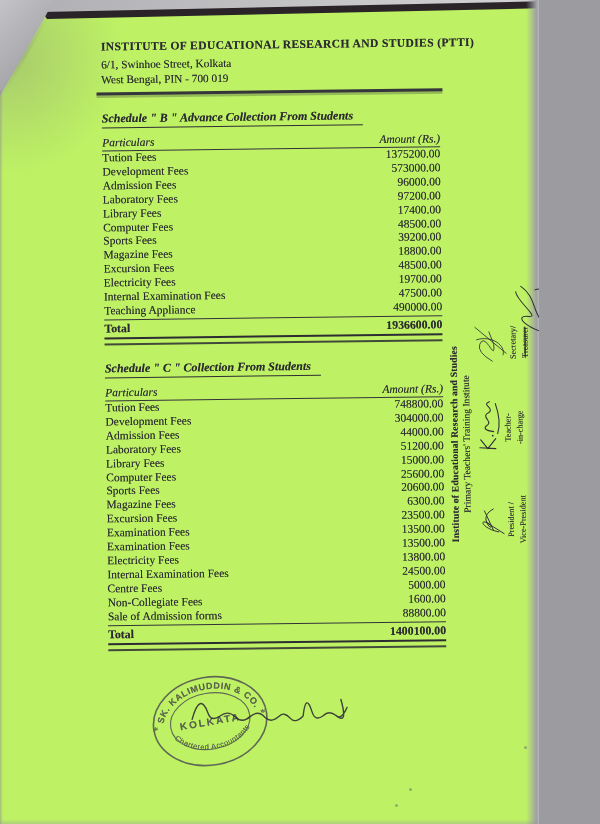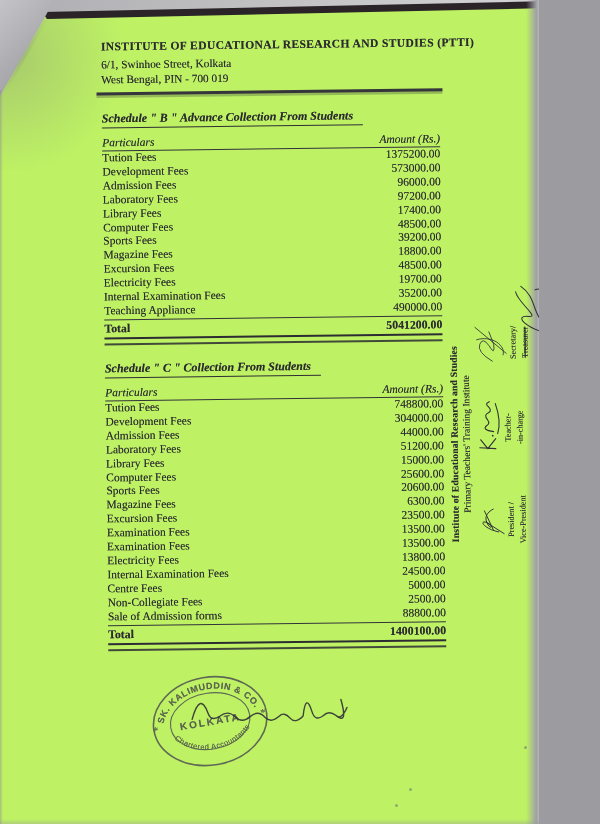--- a/index.html
+++ b/index.html
@@ -155,31 +155,31 @@
             <span class="amt">48500.00</span>
           </div>
 
           <div class="trow">
             <span>Electricity Fees</span>
             <span class="amt">19700.00</span>
           </div>
 
           <div class="trow">
             <span>Internal Examination Fees</span>
-            <span class="amt">35200.00</span>
+            <span class="amt">47500.00</span>
           </div>
 
           <div class="trow">
             <span>Teaching Appliance</span>
             <span class="amt">490000.00</span>
           </div>
         </div>
       <div class="total-row">
         <span>Total</span>
-        <span class="amt">5041200.00</span>
+        <span class="amt">1936600.00</span>
       </div>
       <div class="after-rule"></div>
     </div>
 
     <div class="sched sched-c">
       <span class="sched-title">Schedule " C " Collection From Students</span>
       <div class="thead">
         <span>Particulars</span>
         <span>Amount (Rs.)</span>
       </div>
@@ -250,21 +250,21 @@
             <span class="amt">24500.00</span>
           </div>
 
           <div class="trow">
             <span>Centre Fees</span>
             <span class="amt">5000.00</span>
           </div>
 
           <div class="trow">
             <span>Non-Collegiate Fees</span>
-            <span class="amt">2500.00</span>
+            <span class="amt">1600.00</span>
           </div>
 
           <div class="trow">
             <span>Sale of Admission forms</span>
             <span class="amt">88800.00</span>
           </div>
         </div>
       <div class="total-row">
         <span>Total</span>
         <span class="amt">1400100.00</span>

